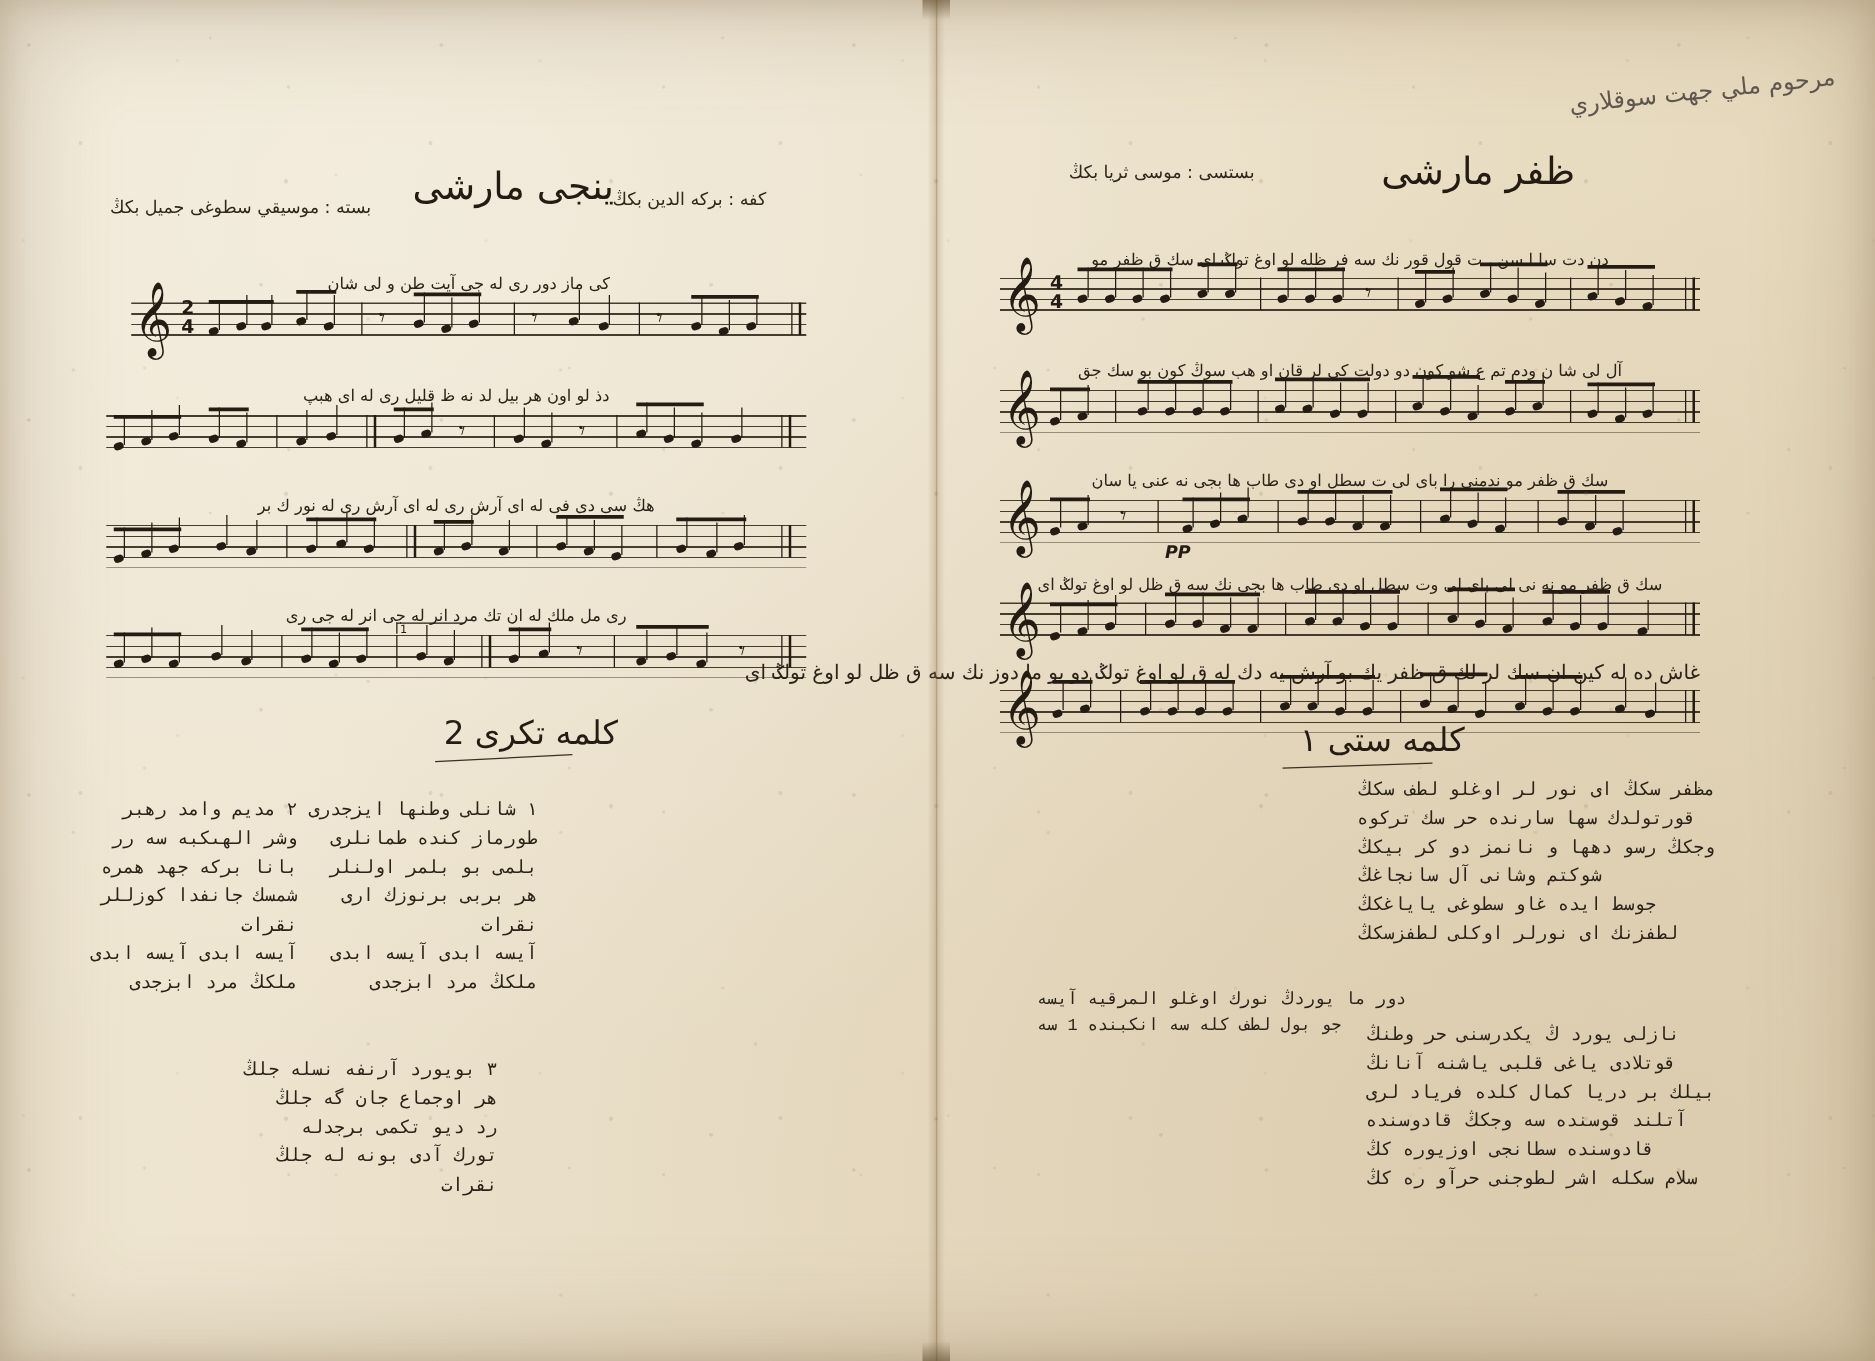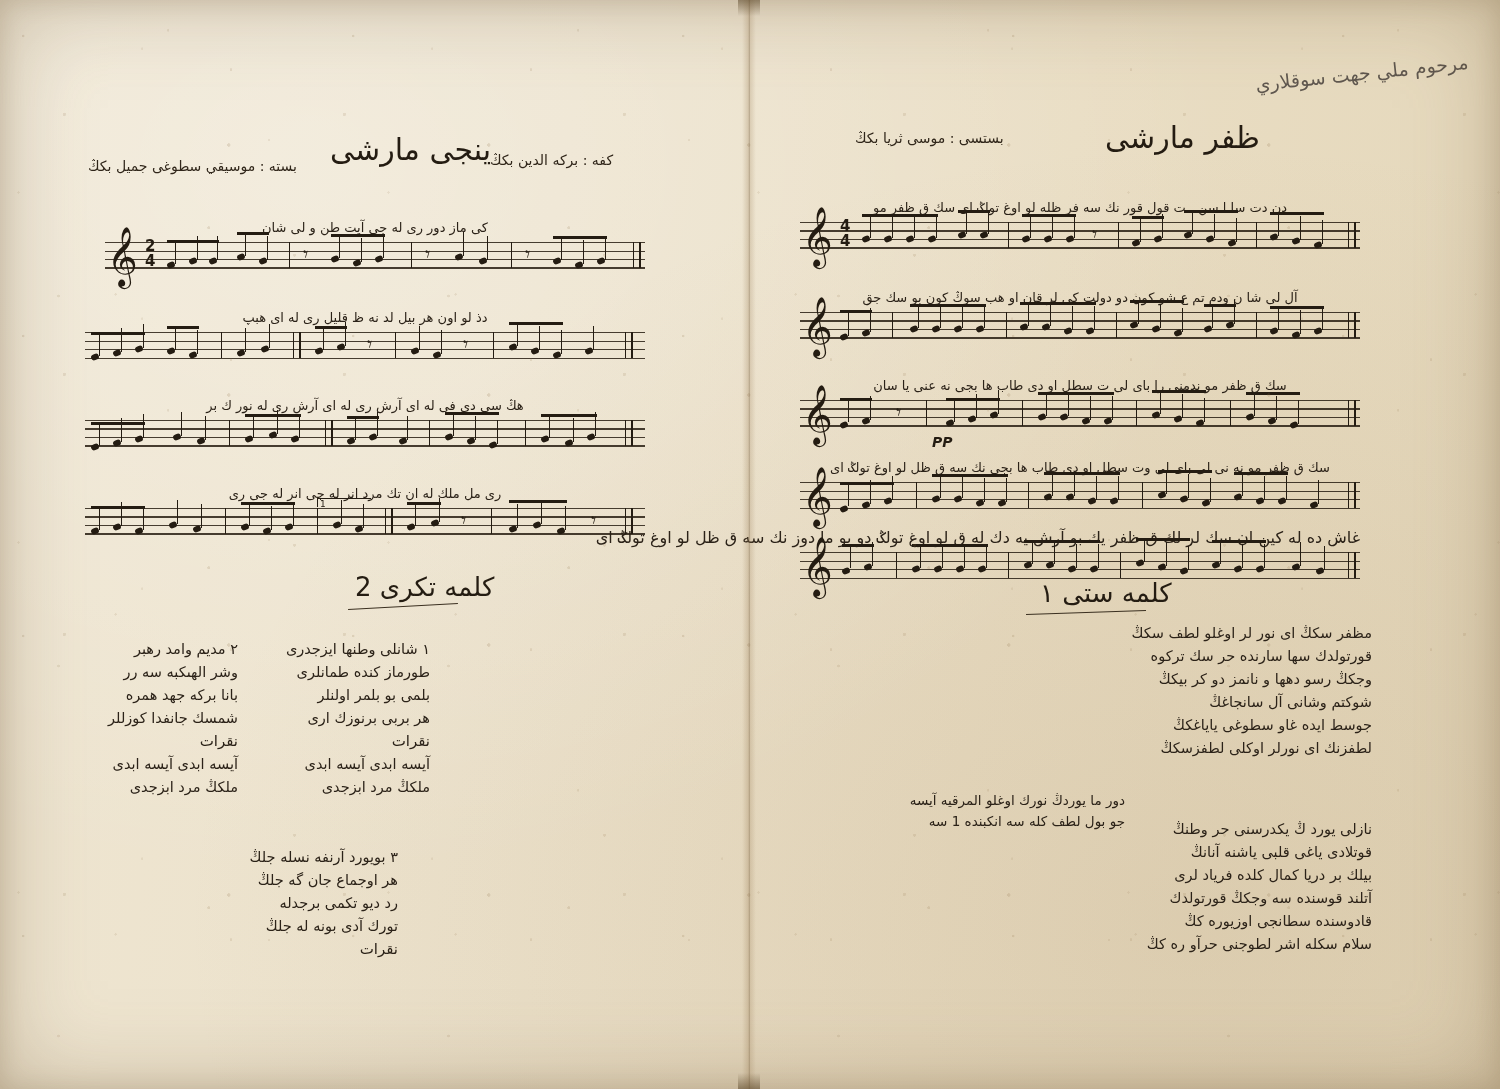--- a/index.html
+++ b/index.html
@@ -192,22 +192,23 @@
   .lyr-rule {
     position: absolute;
     height: 1.2px;
     background: #3a2f20;
   }
   .lyr-block { position: absolute; }
   .lyr-line {
     font-size: 14.5px;
     line-height: 23px;
     color: #2b2218;
-    text-align: right;
+    text-align: left;
     white-space: nowrap;
+    font-family: Liberation Mono, monospace;
   }
   .lyr-line.small { font-size: 13.5px; line-height: 21px; }
   .refrain { font-size: 15px; text-align: center; }
 </style>
 </head>
 <body>
 
 <div class="page">
 
   <div class="pencil" style="left:1255px; top:62px;">مرحوم ملي جهت سوقلاري</div>
@@ -487,21 +488,21 @@
 
   <div class="lyr-block ar" style="right:375px; top:790px; text-align:right;">
     <div class="lyr-line small">دور ما يوردڭ نورك اوغلو المرقيه آيسه</div>
     <div class="lyr-line small">جو بول لطف كله سه انكبنده 1 سه</div>
   </div>
 
   <div class="lyr-block ar" style="right:128px; top:818px; text-align:right;">
     <div class="lyr-line">نازلى يورد ڭ يكدرسنى حر وطنڭ</div>
     <div class="lyr-line">قوتلادى ياغى قلبى ياشنه آنانڭ</div>
     <div class="lyr-line">بيلك بر دريا كمال كلده فرياد لرى</div>
-    <div class="lyr-line">آتلند قوسنده سه وجكڭ قورتولدك</div>
+    <div class="lyr-line">آتلند قوسنده سه وجكڭ قادوسنده</div>
     <div class="lyr-line">قادوسنده سطانجى اوزيوره كڭ</div>
     <div class="lyr-line">سلام سكله اشر لطوجنى حرآو ره كڭ</div>
   </div>
 
   <div class="title ar" style="left:330px; top:132px;">ينجى مارشى</div>
   <div class="subtitle ar" style="left:490px; top:152px;">كفه : بركه الدين بكڭ</div>
   <div class="subtitle ar" style="left:88px; top:158px;">بسته : موسيقي سطوغى جميل بكڭ</div>
 
   <div class="staff" style="left:105px; top:242px; width:540px;">
     <div class="lines"></div>

